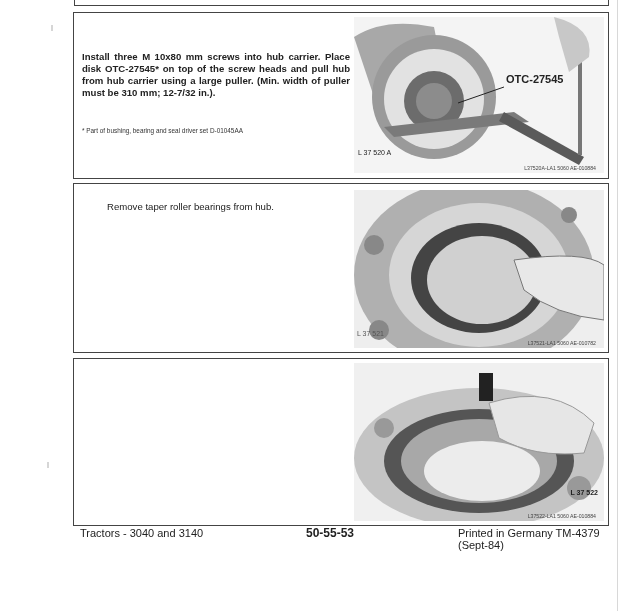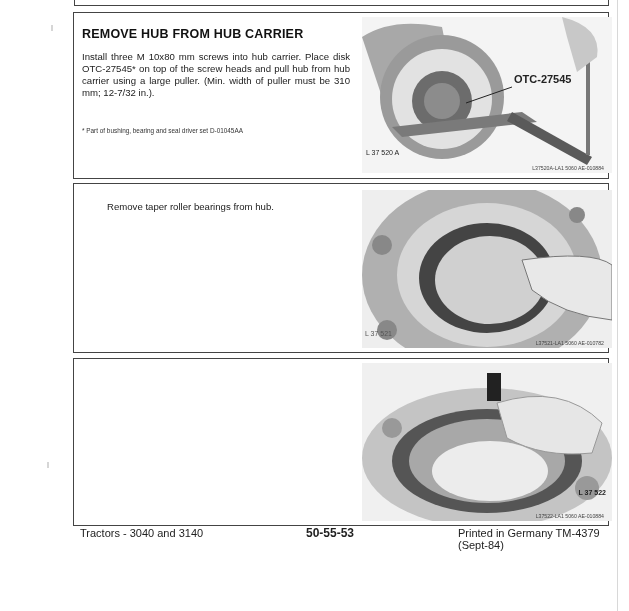--- a/index.html
+++ b/index.html
@@ -3,42 +3,41 @@
 <meta charset="utf-8">
 <style>
   html,body{margin:0;padding:0;background:#fff;}
   body{width:629px;height:611px;position:relative;overflow:hidden;font-family:"Liberation Sans",sans-serif;color:#222;}
   .rightline{position:absolute;left:617px;top:0;width:1px;height:611px;background:#d8d8d8;}
   .prevbox{position:absolute;left:74px;top:-4px;width:533px;height:9px;border:1px solid #444;border-top:none;}
   .box{position:absolute;left:73px;width:534px;border:1px solid #444;background:#fff;}
   .txt{position:absolute;left:8px;width:268px;font-size:9.6px;line-height:12px;text-align:justify;color:#222;}
   .title{position:absolute;left:8px;top:14px;font-size:12.5px;font-weight:bold;letter-spacing:0.2px;color:#111;}
   .foot{position:absolute;left:8px;font-size:6.4px;color:#333;}
-  .pic{position:absolute;left:288px;width:250px;overflow:hidden;}
+  .pic{position:absolute;left:280px;width:250px;overflow:hidden;}
   .pic svg{display:block;}
   .piclabel{position:absolute;font-size:7px;color:#222;}
   .cap{position:absolute;right:8px;font-size:5.2px;color:#444;}
   .footer{position:absolute;top:527px;font-size:11px;color:#222;}
   .pg{font-weight:bold;font-size:12px;}
   .speck{position:absolute;width:2px;height:6px;background:#bbb;opacity:.6;}
 </style>
 </head>
 <body>
 
 <div class="rightline"></div>
 <div class="speck" style="left:51px;top:25px;"></div>
 <div class="speck" style="left:47px;top:462px;"></div>
 
 <div class="prevbox">
   
 </div>
 
 <div class="box" style="top:12px;height:165px;">
-  <div class="title">REMOVE HUB FROM HUB CARRIER</div>
-  <div class="txt" style="top:38px;">Install three M 10x80 mm screws into hub carrier. Place disk OTC-27545* on top of the screw heads and pull hub from hub carrier using a large puller. (Min. width of puller must be 310 mm; 12-7/32 in.).</div>
+  <div class="txt" style="top:38px;font-weight:bold;">Install three M 10x80 mm screws into hub carrier. Place disk OTC-27545* on top of the screw heads and pull hub from hub carrier using a large puller. (Min. width of puller must be 310 mm; 12-7/32 in.).</div>
   <div class="foot" style="top:114px;">* Part of bushing, bearing and seal driver set D-01045AA</div>
   <div class="pic" style="top:4px;height:156px;">
     <svg width="250" height="156" viewBox="0 0 250 156">
       <rect width="250" height="156" fill="#f4f4f4"></rect>
       <path d="M0,20 Q30,0 80,10 L90,60 L20,80 Z" fill="#a8a8a8"></path>
       <circle cx="80" cy="80" r="62" fill="#9a9a9a"></circle>
       <circle cx="80" cy="82" r="50" fill="#e2e2e2"></circle>
       <circle cx="80" cy="84" r="30" fill="#6c6c6c"></circle>
       <circle cx="80" cy="84" r="18" fill="#8c8c8c"></circle>
       <path d="M30,110 L160,95 L175,105 L40,120 Z" fill="#7a7a7a"></path>

